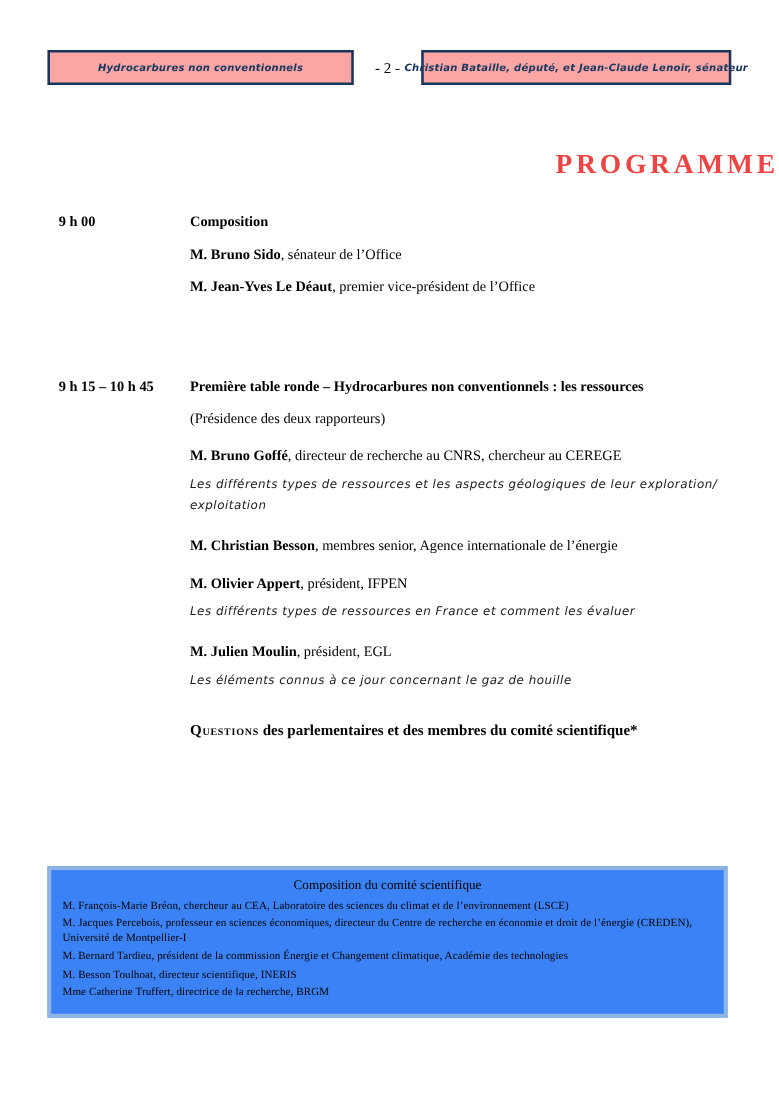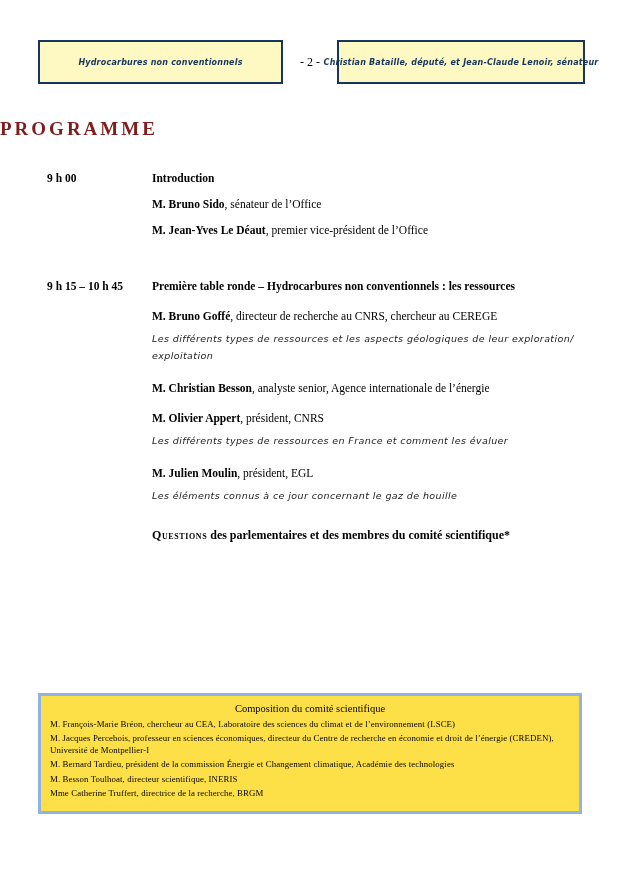--- a/index.html
+++ b/index.html
@@ -10,65 +10,65 @@
     font-family:"Liberation Serif",serif;
     color:#000;
     overflow:hidden;
   }
   
   .header{
     position:absolute;top:40px;left:38px;width:547px;
     display:flex;align-items:stretch;
   }
   .hbox{
-    background:#fef9c3;border:2px solid #17365d;box-sizing:border-box;
-    height:44px;display:flex;align-items:center;justify-content:center;
+    background:#fca5a5;border:2px solid #17365d;box-sizing:border-box;
+    height:28px;display:flex;align-items:center;justify-content:center;
   }
   .hbox.left{width:245px;}
   .hbox.right{width:248px;}
   .hbox-text{
     font-family:"DejaVu Sans",sans-serif;font-style:italic;font-weight:bold;
     font-size:8px;color:#17365d;letter-spacing:0.2px;white-space:nowrap;
   }
   .pagenum{
     flex:1;text-align:center;align-self:center;
     font-size:12px;color:#000;
   }
   
   .title{
     position:absolute;top:118px;left:0;width:100%;margin:0;
-    text-align:left;font-size:19px;font-weight:bold;
-    letter-spacing:3px;color:#7f1d1d;
+    text-align:right;font-size:22px;font-weight:bold;
+    letter-spacing:3px;color:#ef4444;
   }
   
   .program{position:absolute;top:172px;left:47px;width:538px;}
   .program p{margin:0;}
   .session{display:flex;}
-  .session + .session{margin-top:44px;}
+  .session + .session{margin-top:68px;}
   .time{
     width:105px;flex:0 0 105px;
     font-weight:bold;font-size:11.5px;white-space:nowrap;
   }
   .content{flex:1;min-width:0;}
   .heading{font-weight:bold;font-size:11.5px;}
   .subheading{margin-top:13px !important;font-size:11.5px;}
   .speaker{margin-top:14px !important;font-size:11.5px;}
   .speaker.with-topic{margin-top:18px !important;}
   .sp-name{font-weight:bold;}
   .topic{
     margin-top:8px !important;
     font-family:"DejaVu Sans",sans-serif;font-style:italic;
     font-size:9.5px;letter-spacing:0.4px;color:#1a1a1a;line-height:1.8;
   }
   .questions{margin-top:24px !important;font-weight:bold;font-size:12px;}
   .qlead{font-variant:small-caps;letter-spacing:0.6px;}
   
   .committee{
     position:absolute;top:693px;left:38px;width:544px;box-sizing:border-box;
-    border:3px solid #8eb4e3;background:#fde047;
+    border:3px solid #8eb4e3;background:#3b82f6;
     padding:5px 9px 8px 9px;
   }
   .c-title{
     margin:2px 0 5px 0;text-align:center;font-size:10.5px;color:#000;
   }
   .c-member{
     margin:3px 0;font-size:8.8px;line-height:1.3;letter-spacing:0.1px;color:#000;
   }
 </style>
 </head>
@@ -86,37 +86,38 @@
     </div>
   </div>
 
   <h1 class="title">PROGRAMME</h1>
 
   <div class="program">
 
     <div class="session">
       <div class="time">9 h 00</div>
       <div class="content">
-        <p class="heading">Introduction</p>
+        <p class="heading">Composition</p>
         <p class="speaker"><span class="sp-name">M. Bruno Sido</span><span class="sp-role">, sénateur de l’Office</span></p>
         <p class="speaker"><span class="sp-name">M. Jean-Yves Le Déaut</span><span class="sp-role">, premier vice-président de l’Office</span></p>
       </div>
     </div>
 
     <div class="session">
       <div class="time">9 h 15 – 10 h 45</div>
       <div class="content">
         <p class="heading">Première table ronde – Hydrocarbures non conventionnels : les ressources</p>
+        <p class="subheading">(Présidence des deux rapporteurs)</p>
 
         <p class="speaker with-topic"><span class="sp-name">M. Bruno Goffé</span><span class="sp-role">, directeur de recherche au CNRS, chercheur au CEREGE</span></p>
         <p class="topic">Les différents types de ressources et les aspects géologiques de leur exploration/ exploitation</p>
 
-        <p class="speaker with-topic"><span class="sp-name">M. Christian Besson</span><span class="sp-role">, analyste senior, Agence internationale de l’énergie</span></p>
+        <p class="speaker with-topic"><span class="sp-name">M. Christian Besson</span><span class="sp-role">, membres senior, Agence internationale de l’énergie</span></p>
 
-        <p class="speaker with-topic"><span class="sp-name">M. Olivier Appert</span><span class="sp-role">, président, CNRS</span></p>
+        <p class="speaker with-topic"><span class="sp-name">M. Olivier Appert</span><span class="sp-role">, président, IFPEN</span></p>
         <p class="topic">Les différents types de ressources en France et comment les évaluer</p>
 
         <p class="speaker with-topic"><span class="sp-name">M. Julien Moulin</span><span class="sp-role">, président, EGL</span></p>
         <p class="topic">Les éléments connus à ce jour concernant le gaz de houille</p>
 
         <p class="questions"><span class="qlead">Questions</span><span> des parlementaires et des membres du comité scientifique*</span></p>
       </div>
     </div>
 
   </div>

